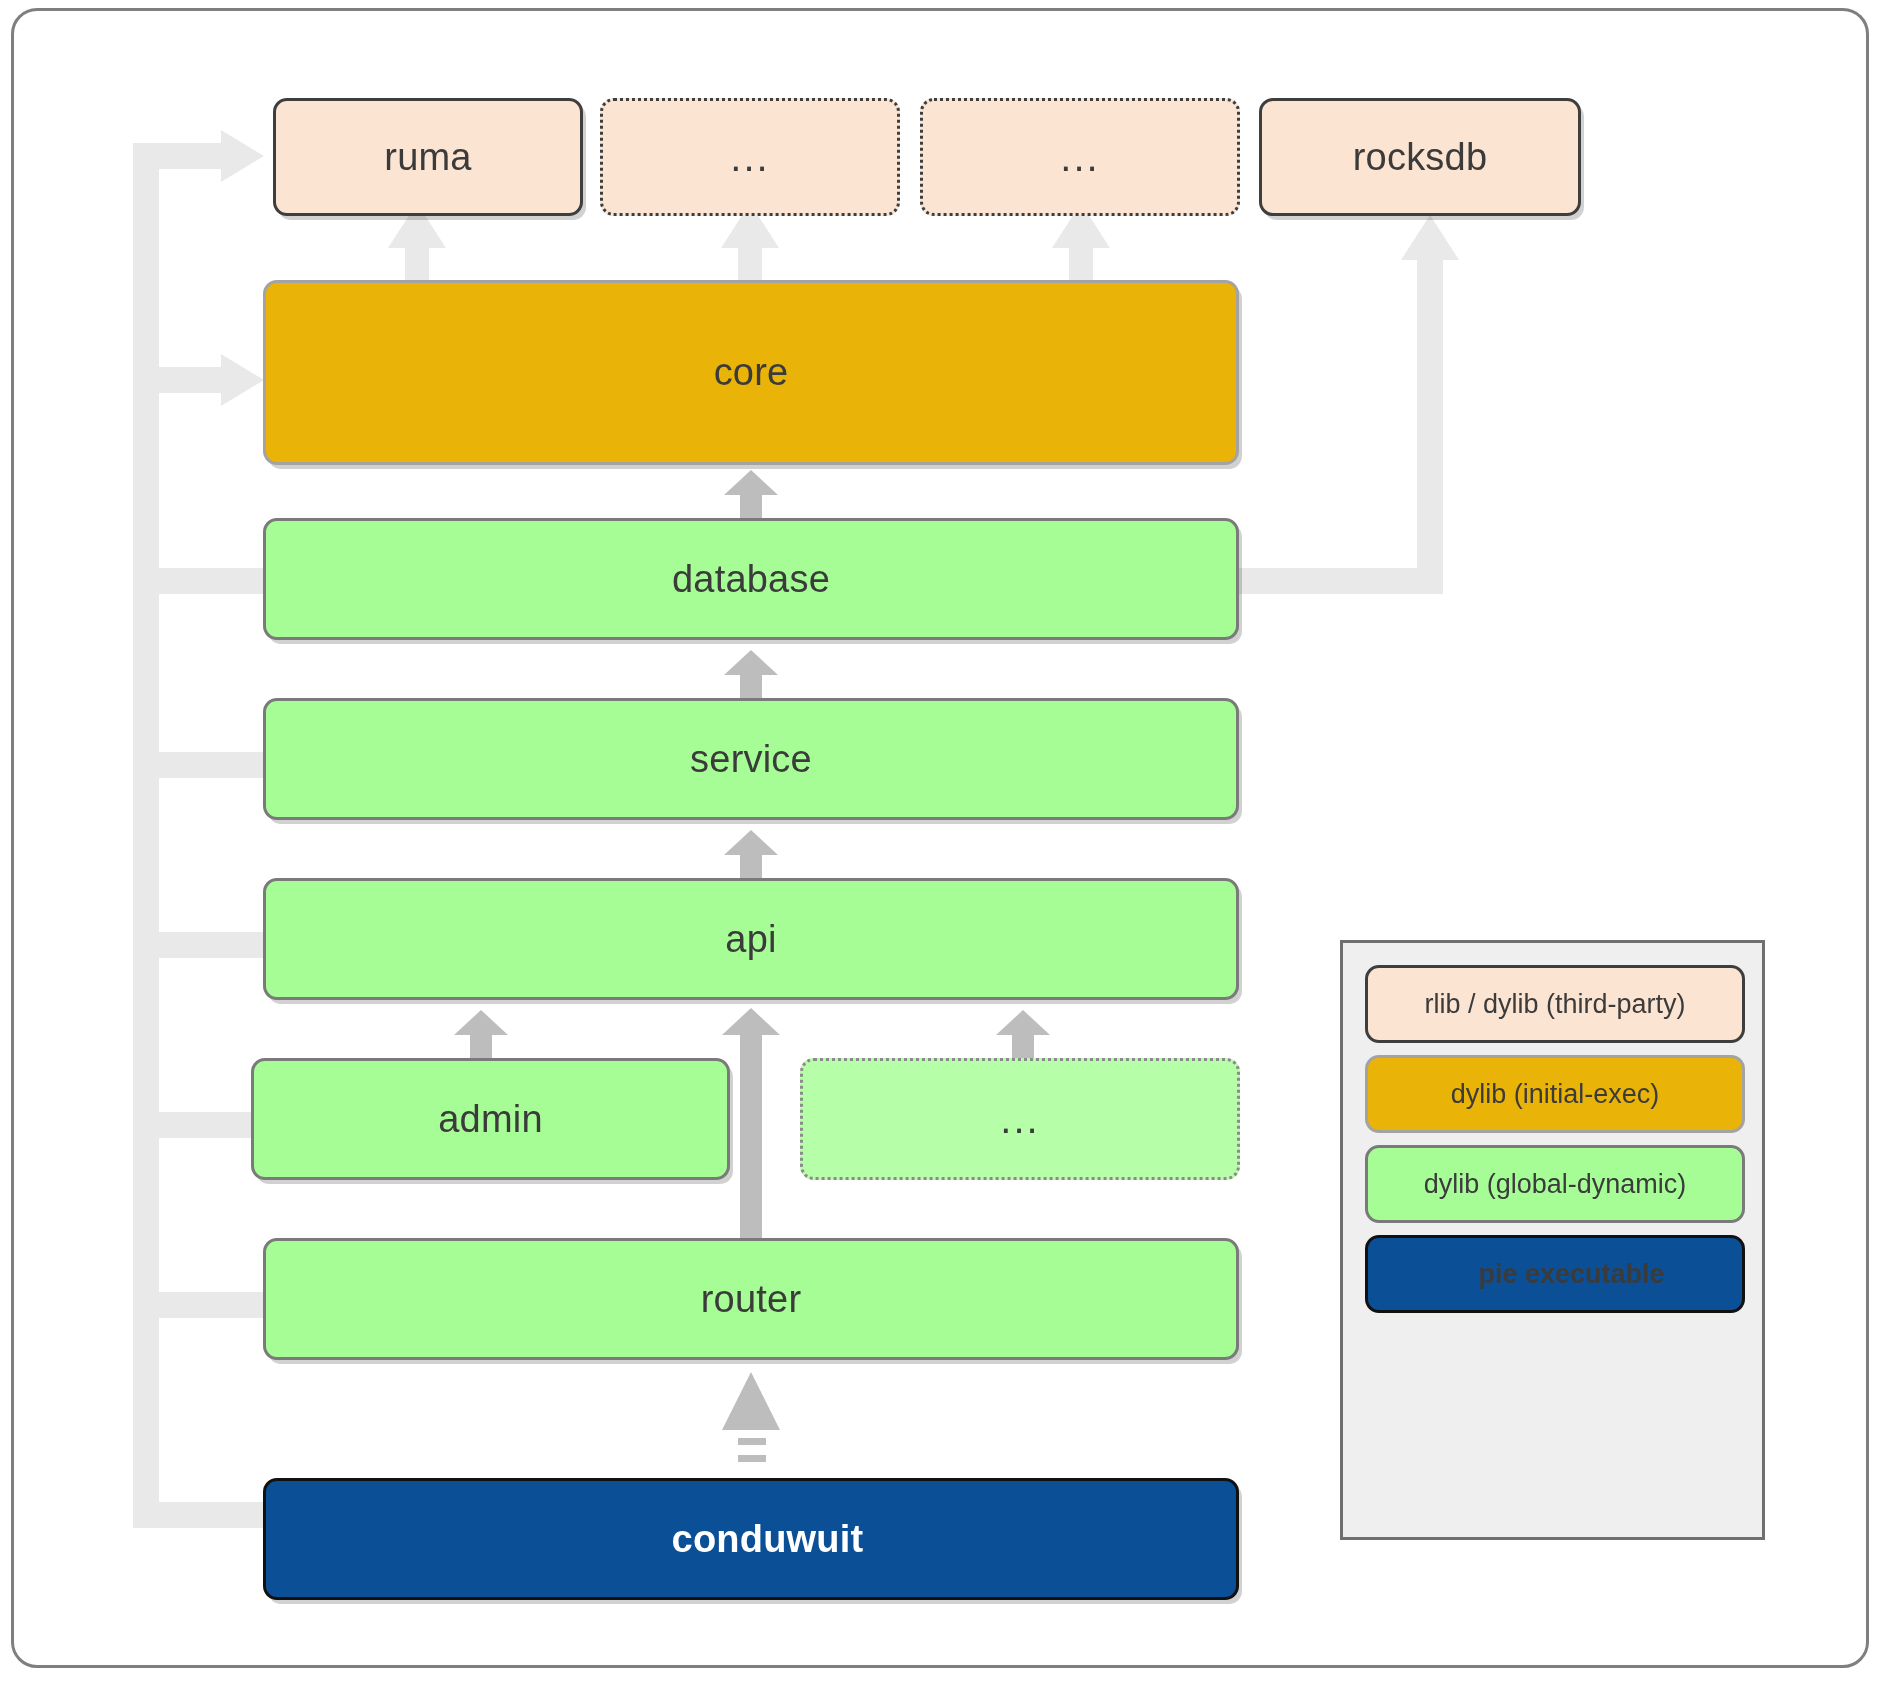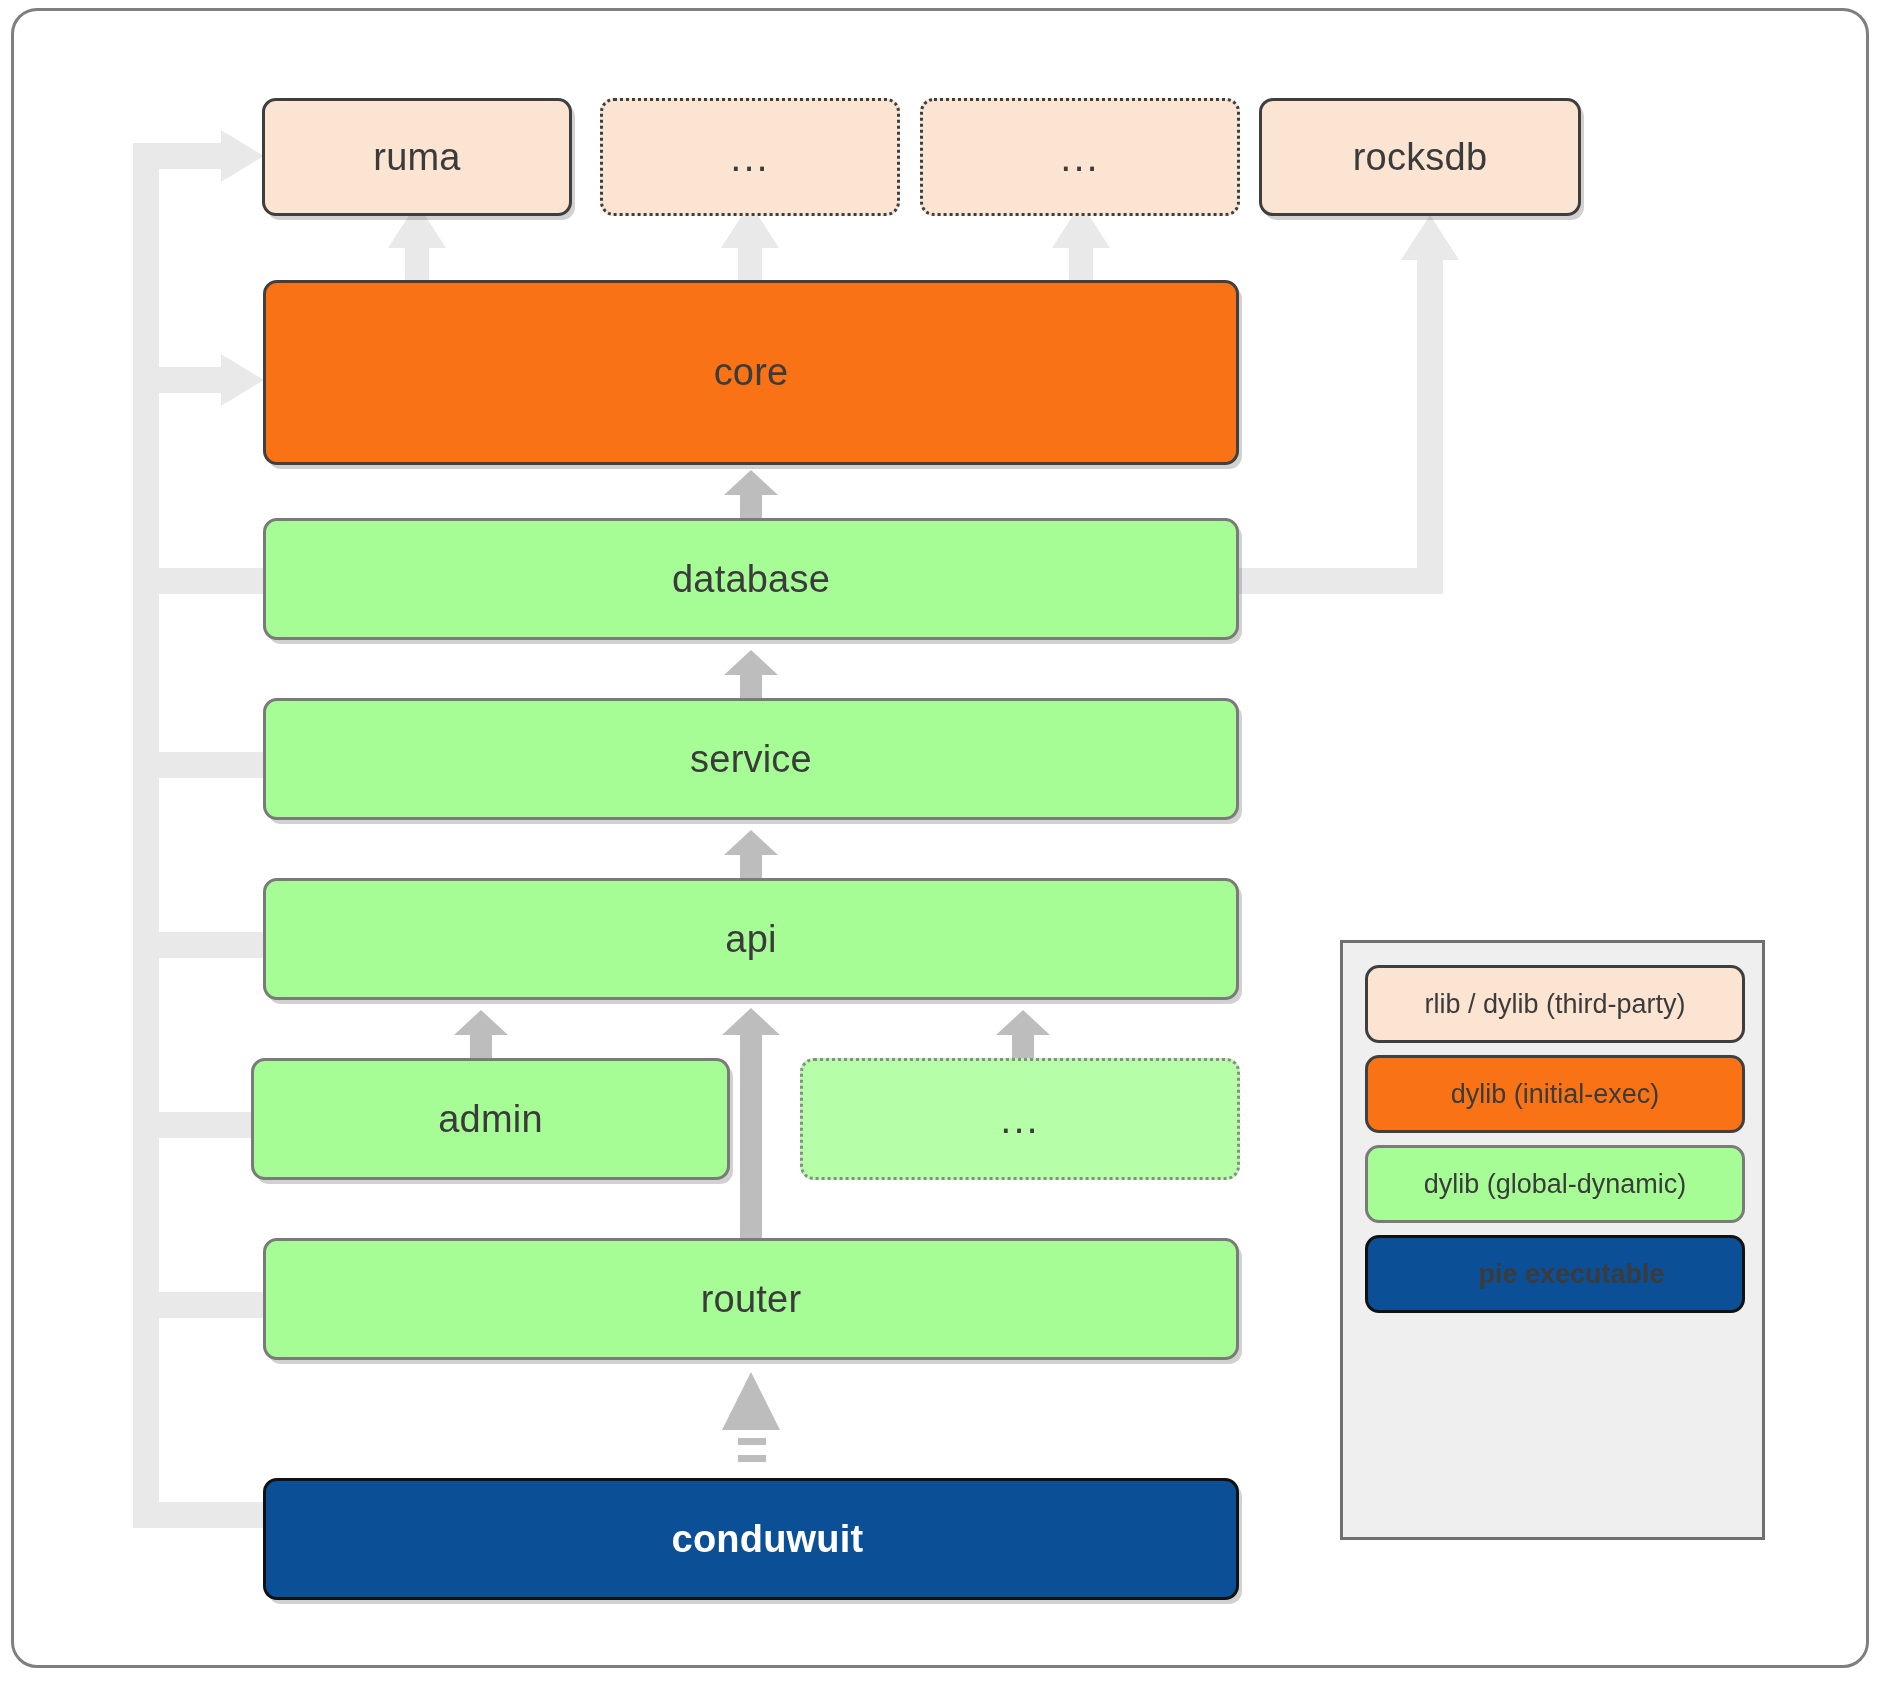--- a/index.html
+++ b/index.html
@@ -38,21 +38,21 @@
     font-size: 38px;
     color: #3b3b3b;
     letter-spacing: 0.2px;
   }
   .node.shadowed {
     box-shadow: 4px 5px 0 -1px rgba(0,0,0,0.18);
   }
 
   .t-orange { background: #fce4d2; border: 3px solid #3e3e3e; }
   .t-orange-dotted { background: #fce4d2; border: 3px dotted #3e3e3e; }
-  .t-blue   { background: #f97316; border: 3px solid #404040; text-align: right; }
+  .t-blue   { background: #eab308; border: 3px solid #a3a3a3; text-align: right; }
   .t-green  { background: #a6fd96; border: 3px solid #7a7a7a; }
   .t-green-dotted { background: #b6ffa8; border: 3px dotted #8a8a8a; }
   .t-navy   { background: #0b4f96; border: 3px solid #111111; color: #ffffff; font-weight: bold; padding-left: 33px; }
 
   .ellipsis-dots { font-size: 40px; line-height: 0.4; color: #3b3b3b; letter-spacing: 2px; }
 
   
   #wires { position: absolute; left: 0; top: 0; width: 1883px; height: 1683px; pointer-events: none; }
 
   
@@ -178,21 +178,21 @@
     </g>
 
     <g fill="#bdbdbd">
       <rect x="742" y="1478" width="20" height="22"></rect>
       <rect x="738" y="1455" width="28" height="7"></rect>
       <rect x="738" y="1438" width="28" height="7"></rect>
       <polygon points="722,1430 780,1430 751,1372"></polygon>
     </g>
   </svg>
 
-  <div class="node t-orange shadowed" style="left:262px; top:98px; width:310px; height:118px;">
+  <div class="node t-orange shadowed" style="left:273px; top:98px; width:310px; height:118px;">
     <span>ruma</span>
   </div>
 
   <div class="node t-orange-dotted" style="left:600px; top:98px; width:300px; height:118px;">
     <span class="ellipsis-dots">...</span>
   </div>
 
   <div class="node t-orange-dotted" style="left:920px; top:98px; width:320px; height:118px;">
     <span class="ellipsis-dots">...</span>
   </div>

